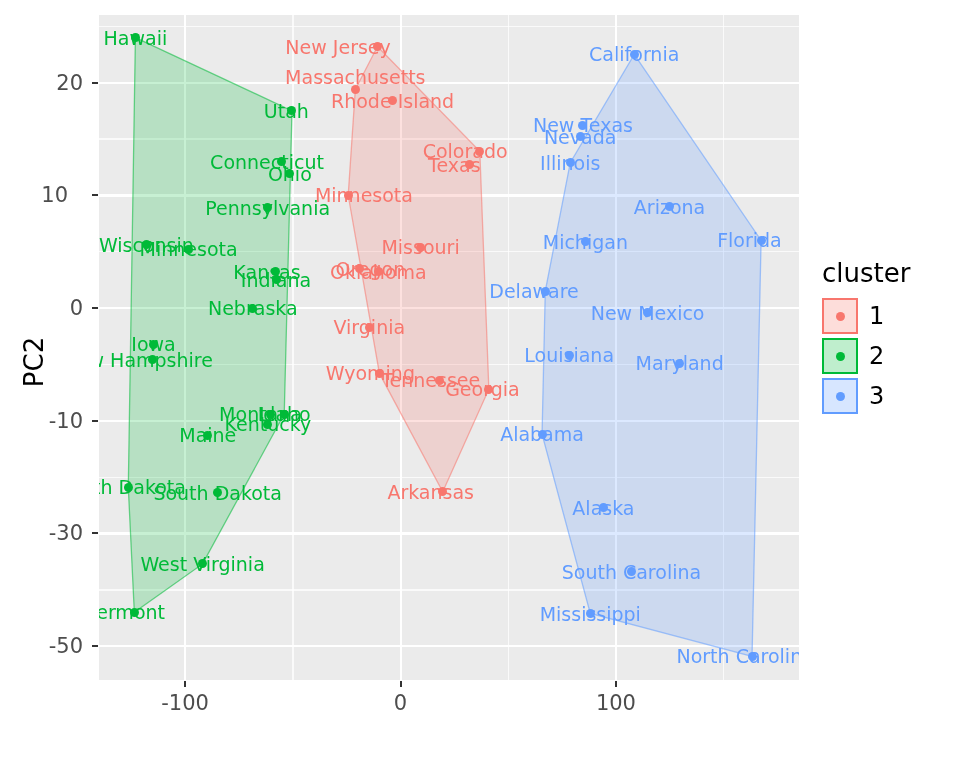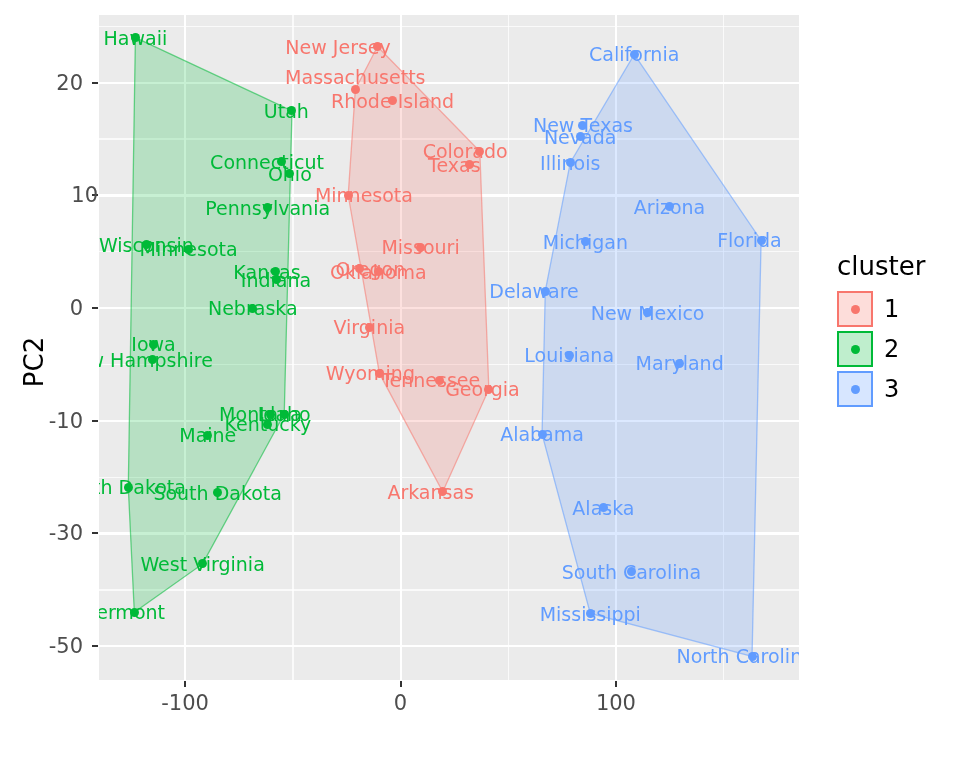--- a/index.html
+++ b/index.html
@@ -67,21 +67,21 @@
   }
   #ylab{
     position:absolute;
     left:-36px;top:347px;
     width:140px;text-align:center;
     font-size:26px;color:#000;
     transform:rotate(-90deg);
   }
 
   
-  #legend{position:absolute;left:822px;top:251px;margin-left:15px;}
+  #legend{position:absolute;left:822px;top:258px;}
   #legend-title{font-size:26px;color:#000;margin-bottom:10px;}
   .legend-row{display:flex;align-items:center;margin-bottom:4px;}
   .legend-key{
     width:36px;height:36px;box-sizing:border-box;
     display:flex;align-items:center;justify-content:center;
   }
   .legend-key span{width:9px;height:9px;border-radius:50%;display:block;}
   .legend-lab{font-size:24px;color:#000;margin-left:11px;}
 </style>
 </head>
@@ -222,21 +222,21 @@
   <div id="yaxis">
       <div class="ytick-mark" style="left: 92px; top: 645.186px;"></div>
       <div class="ytick-lab" style="left: 23px; top: 646.186px;">-50</div>
       <div class="ytick-mark" style="left: 92px; top: 532.475px;"></div>
       <div class="ytick-lab" style="left: 23px; top: 533.475px;">-30</div>
       <div class="ytick-mark" style="left: 92px; top: 419.763px;"></div>
       <div class="ytick-lab" style="left: 23px; top: 420.763px;">-10</div>
       <div class="ytick-mark" style="left: 92px; top: 307.051px;"></div>
       <div class="ytick-lab" style="left: 23px; top: 308.051px;">0</div>
       <div class="ytick-mark" style="left: 92px; top: 194.339px;"></div>
-      <div class="ytick-lab" style="left: 38px; top: 195.339px;">10</div>
+      <div class="ytick-lab" style="left: 8px; top: 195.339px;">10</div>
       <div class="ytick-mark" style="left: 92px; top: 81.6271px;"></div>
       <div class="ytick-lab" style="left: 23px; top: 82.6271px;">20</div>
     </div>
   <div id="xaxis">
       <div class="xtick-mark" style="left: 184.154px; top: 681px;"></div>
       <div class="xtick-lab" style="left: 185.154px; top: 691px;">-100</div>
       <div class="xtick-mark" style="left: 399.538px; top: 681px;"></div>
       <div class="xtick-lab" style="left: 400.538px; top: 691px;">0</div>
       <div class="xtick-mark" style="left: 614.923px; top: 681px;"></div>
       <div class="xtick-lab" style="left: 615.923px; top: 691px;">100</div>

